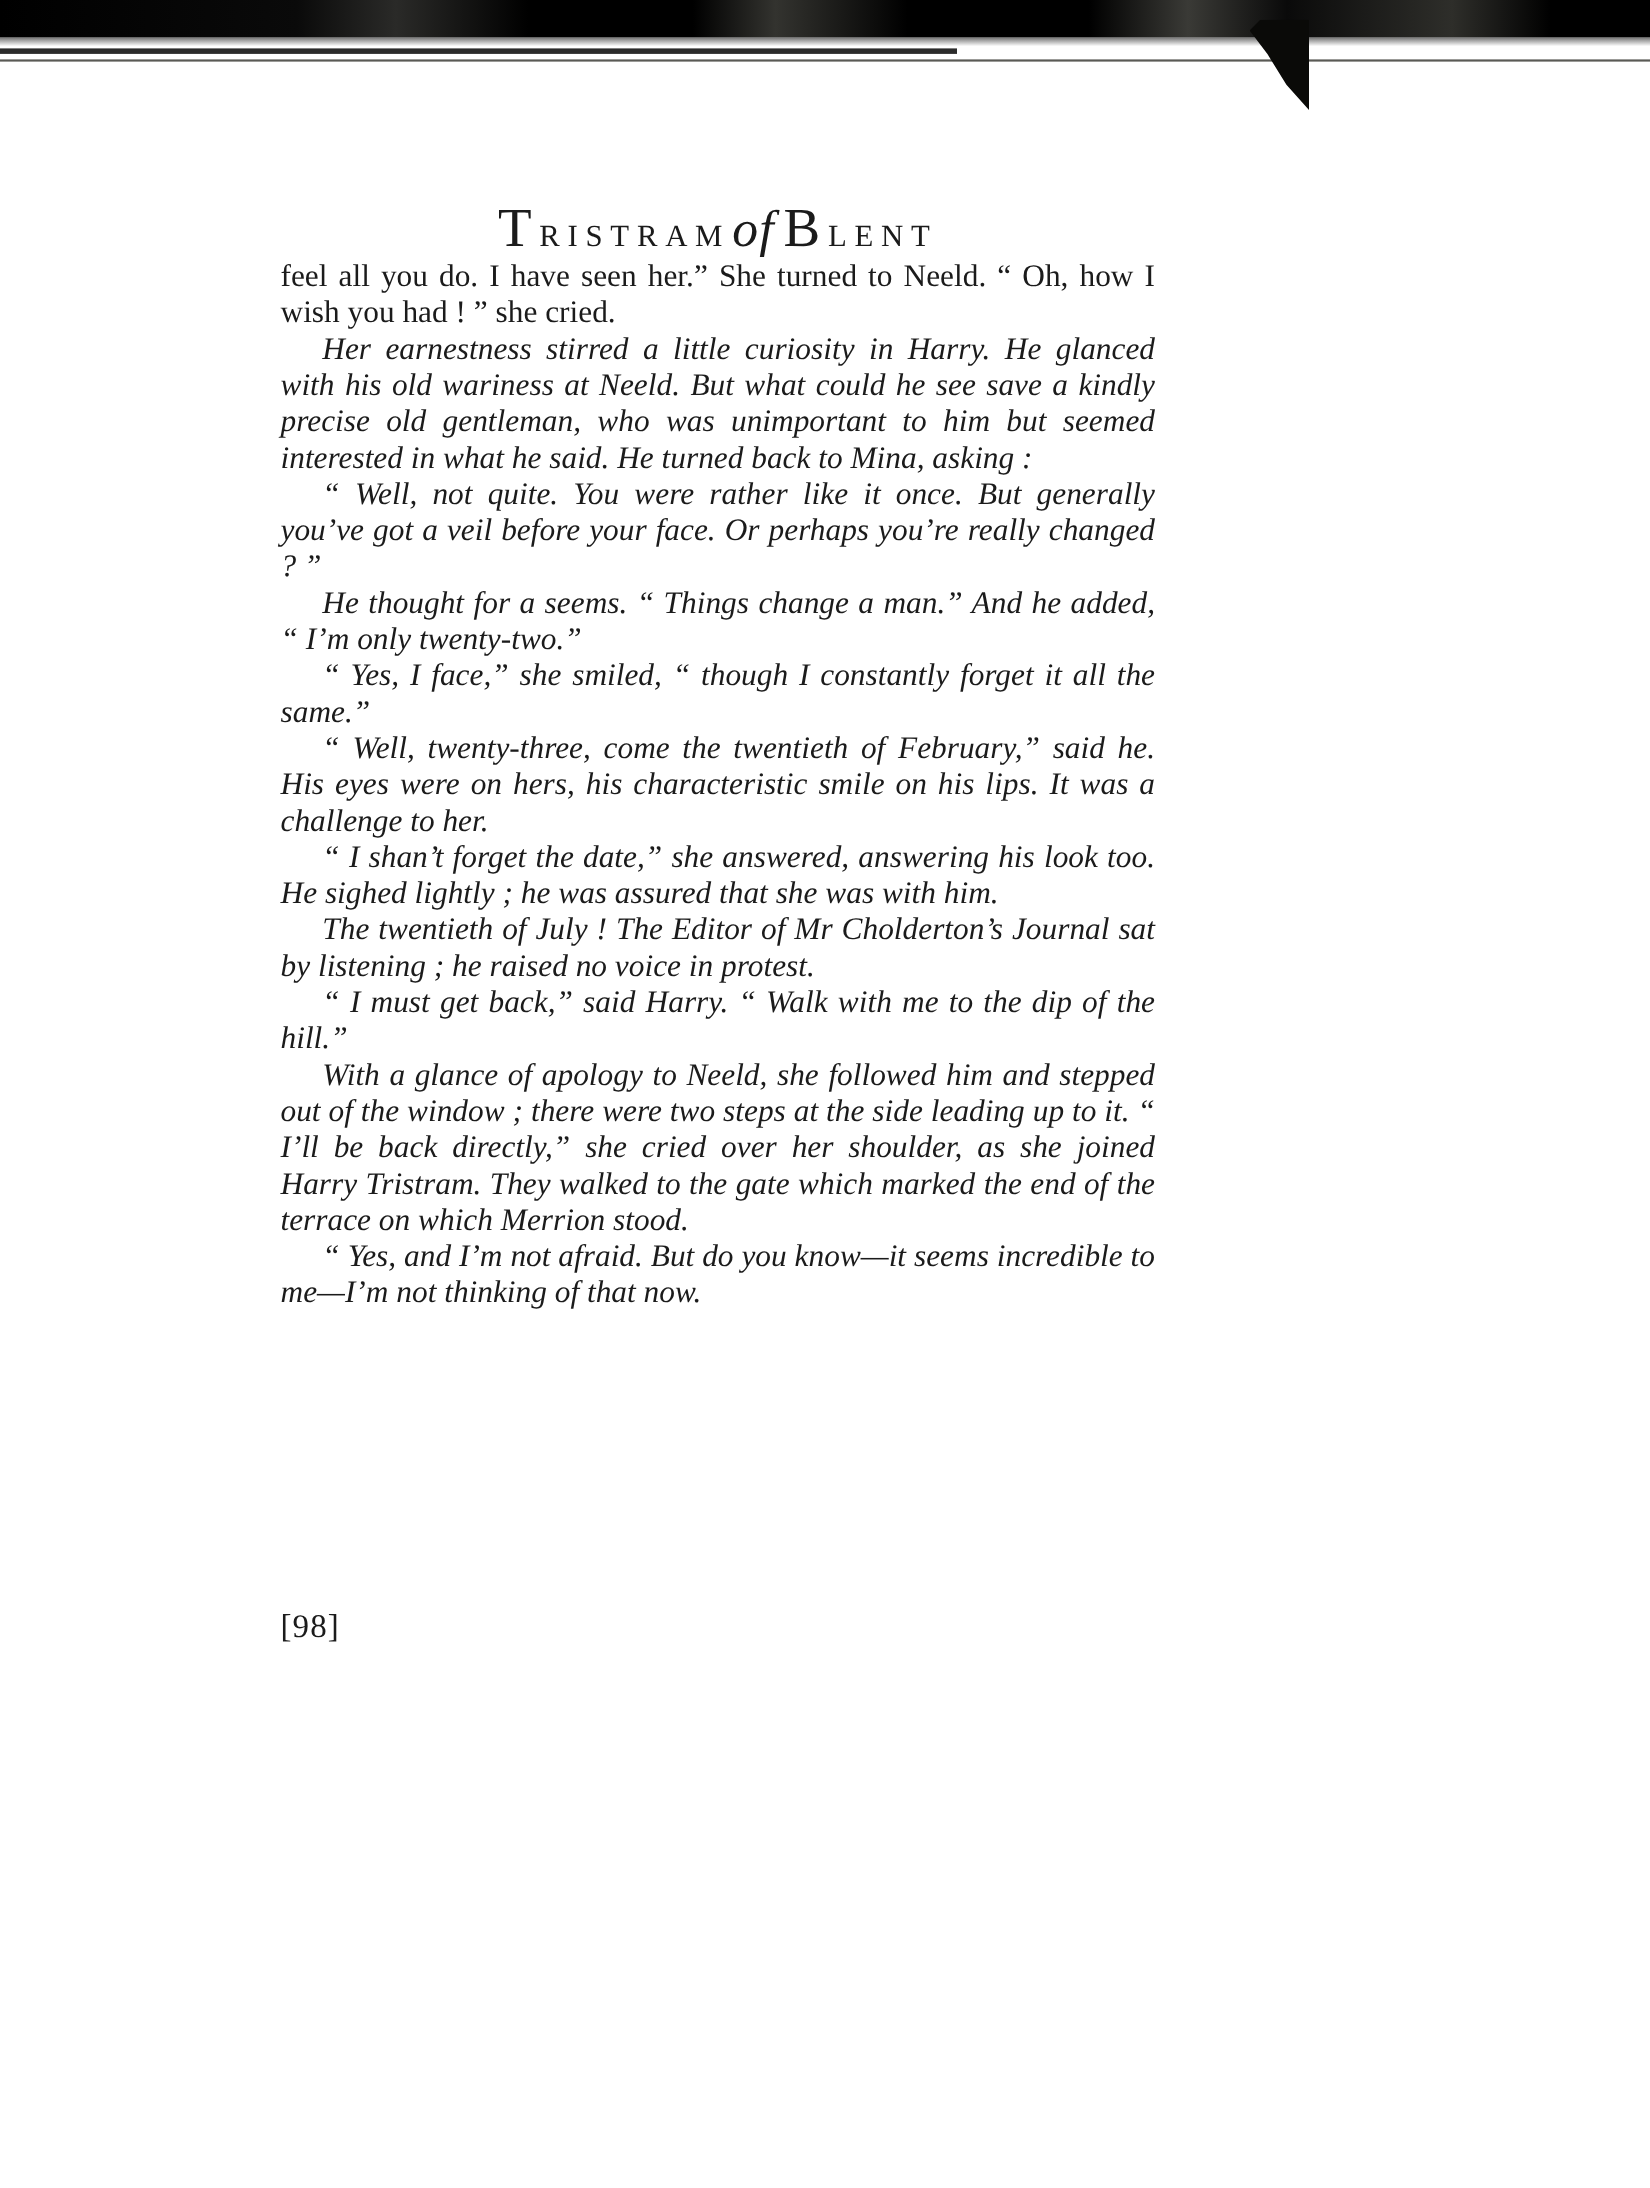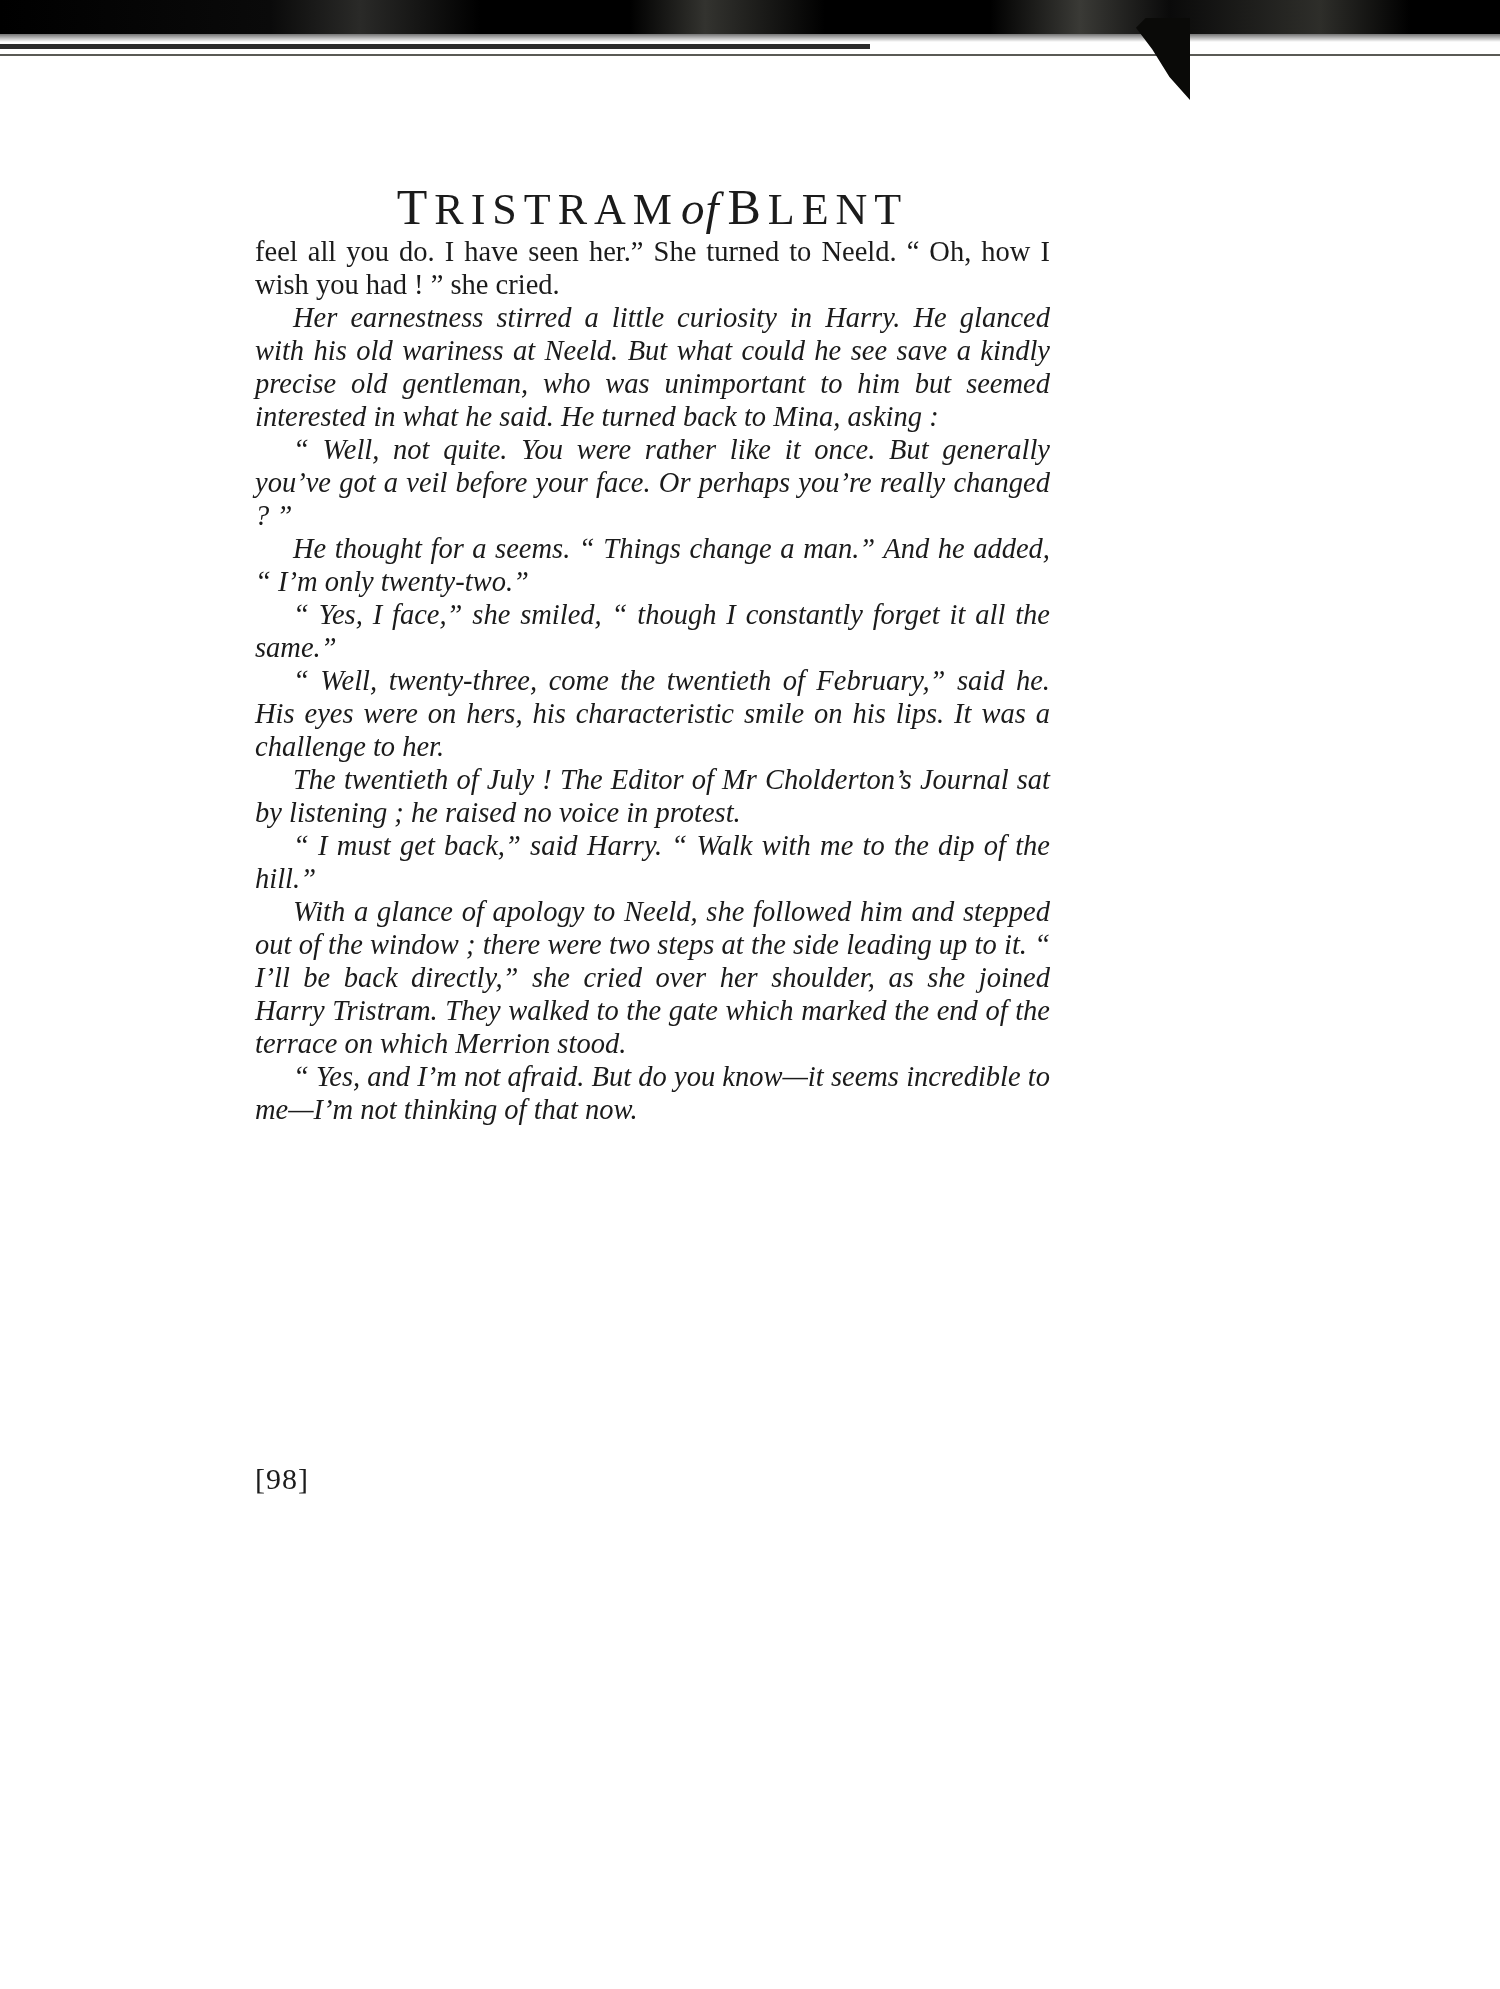--- a/index.html
+++ b/index.html
@@ -64,21 +64,21 @@
     width: 795px;
     text-align: center;
     white-space: nowrap;
     color: var(--ink, #1b1b1b);
   }
   .title .cap {
     font-size: 50px;
     letter-spacing: 7px;
   }
   .title .sc {
-    font-size: 44px;
+    font-size: 28px;
     letter-spacing: 7px;
   }
   .title .of {
     font-style: italic;
     font-size: 47px;
     letter-spacing: 1px;
     margin: 0 8px 0 2px;
   }
 
   .body-text {
@@ -114,19 +114,20 @@
 
 <div class="title"><span class="cap">T</span><span class="sc">RISTRAM</span><span class="of">of</span><span class="cap">B</span><span class="sc">LENT</span></div>
 
 <div class="body-text">
     <p class="para">feel all you do.  I have seen her.”  She turned to Neeld.  “ Oh, how I wish you had ! ” she cried.</p>
     <p class="para indent">Her earnestness stirred a little curiosity in Harry. He glanced with his old wariness at Neeld.  But what could he see save a kindly precise old gentleman, who was unimportant to him but seemed interested in what he said.  He turned back to Mina, asking :</p>
     <p class="para indent">“ Well, not quite.  You were rather like it once. But generally you’ve got a veil before your face.  Or perhaps you’re really changed ? ”</p>
     <p class="para indent">He thought for a seems.  “ Things change a man.”  And he added, “ I’m only twenty-two.”</p>
     <p class="para indent">“ Yes, I face,” she smiled, “ though I constantly forget it all the same.”</p>
     <p class="para indent">“ Well, twenty-three, come the twentieth of February,” said he.  His eyes were on hers, his characteristic smile on his lips.  It was a challenge to her.</p>
+    <p class="para indent">“ I shan’t forget the date,” she answered, answering his look too.  He sighed lightly ; he was assured that she was with him.</p>
     <p class="para indent">The twentieth of July !  The Editor of Mr Cholderton’s Journal sat by listening ; he raised no voice in protest.</p>
     <p class="para indent">“ I must get back,” said Harry.  “ Walk with me to the dip of the hill.”</p>
     <p class="para indent">With a glance of apology to Neeld, she followed him and stepped out of the window ; there were two steps at the side leading up to it.  “ I’ll be back directly,” she cried over her shoulder, as she joined Harry Tristram.  They walked to the gate which marked the end of the terrace on which Merrion stood.</p>
     <p class="para indent">“ Yes, and I’m not afraid.  But do you know—it seems incredible to me—I’m not thinking of that now.</p>
   </div>
 
 <div class="page-number">[98]</div>
 
 </body></html>

